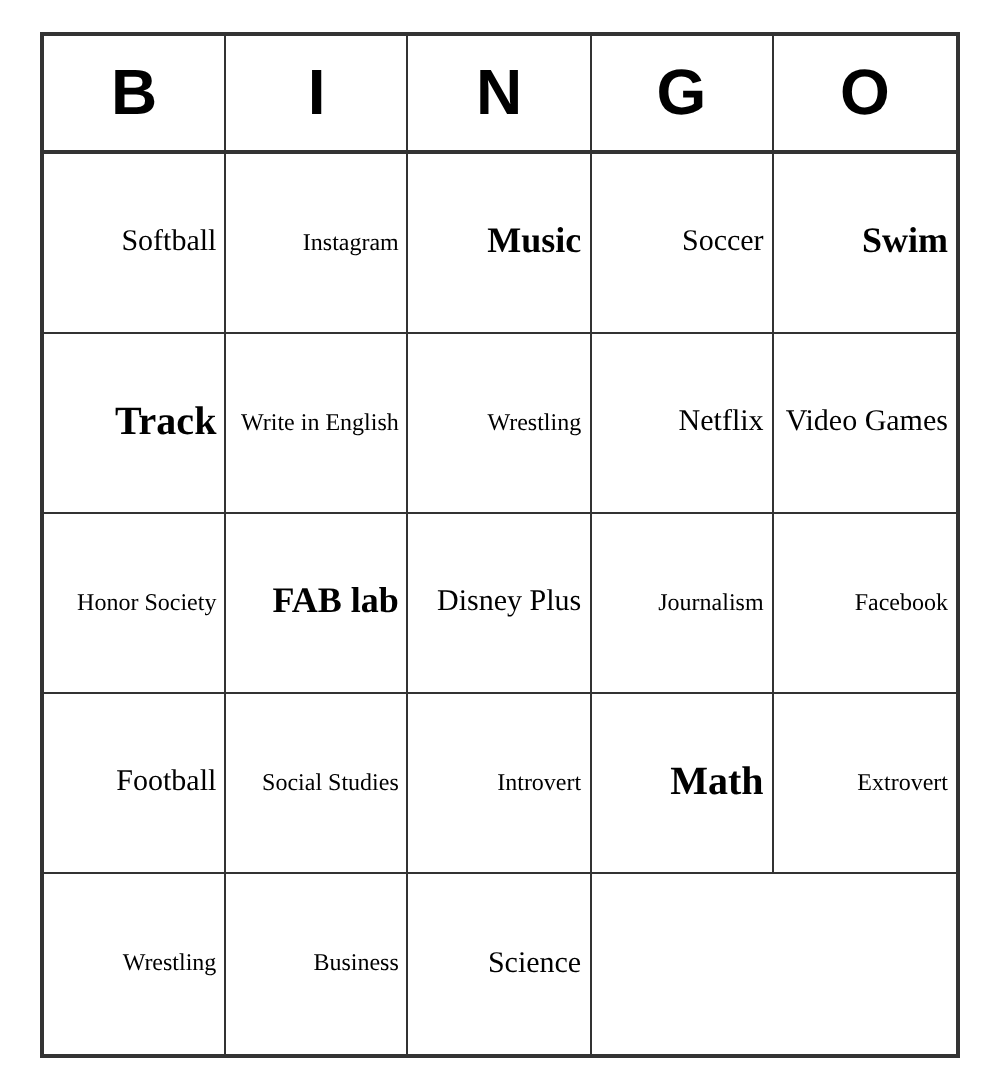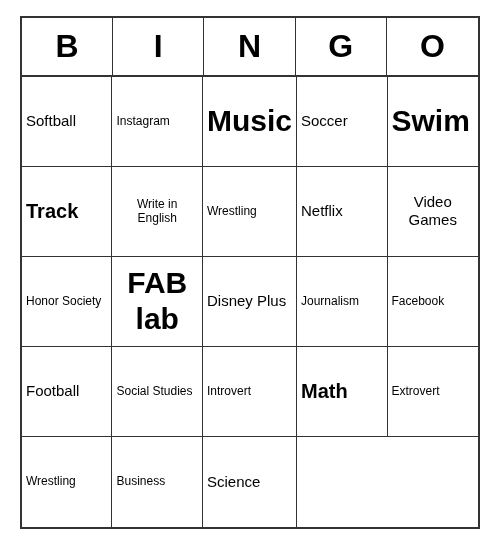--- a/index.html
+++ b/index.html
@@ -44,27 +44,28 @@
     }
 
     .bingo-grid {
       display: grid;
       grid-template-columns: repeat(5, 1fr);
       grid-template-rows: repeat(5, 90px);
     }
 
     .bingo-cell {
       display: flex;
-      justify-content: flex-start;
+      justify-content: flex-end;
       align-items: center;
       text-align: center;
       border-right: 1px solid #333;
       border-bottom: 1px solid #333;
       padding: 6px 4px;
       line-height: 1.2;
+      font-family: Liberation Serif, serif;
     }
 
     .bingo-cell:nth-child(5n) {
       border-right: none;
     }
 
     .bingo-cell:nth-child(n+21) {
       border-bottom: none;
     }
 
@@ -74,21 +75,21 @@
 
     .size-small {
       font-size: 12px;
     }
 
     .size-medium {
       font-size: 15px;
     }
 
     .size-large {
-      font-size: 30px;
+      font-size: 18px;
       font-weight: bold;
     }
 
     .size-xlarge {
       font-size: 20px;
       font-weight: bold;
     }
   </style>
 </head>
 <body>

